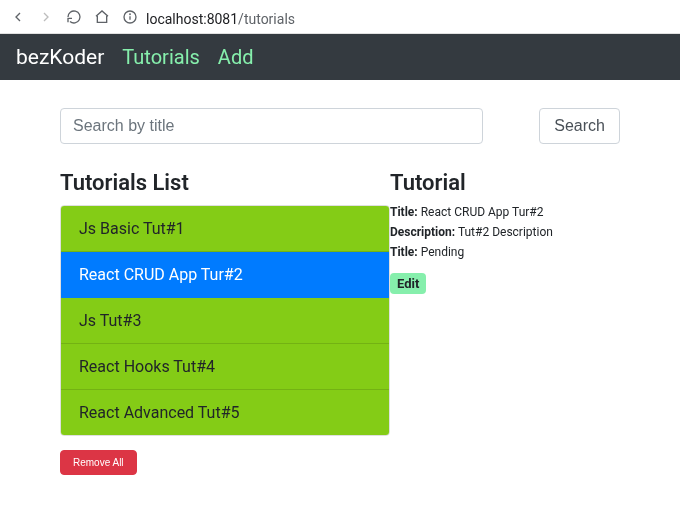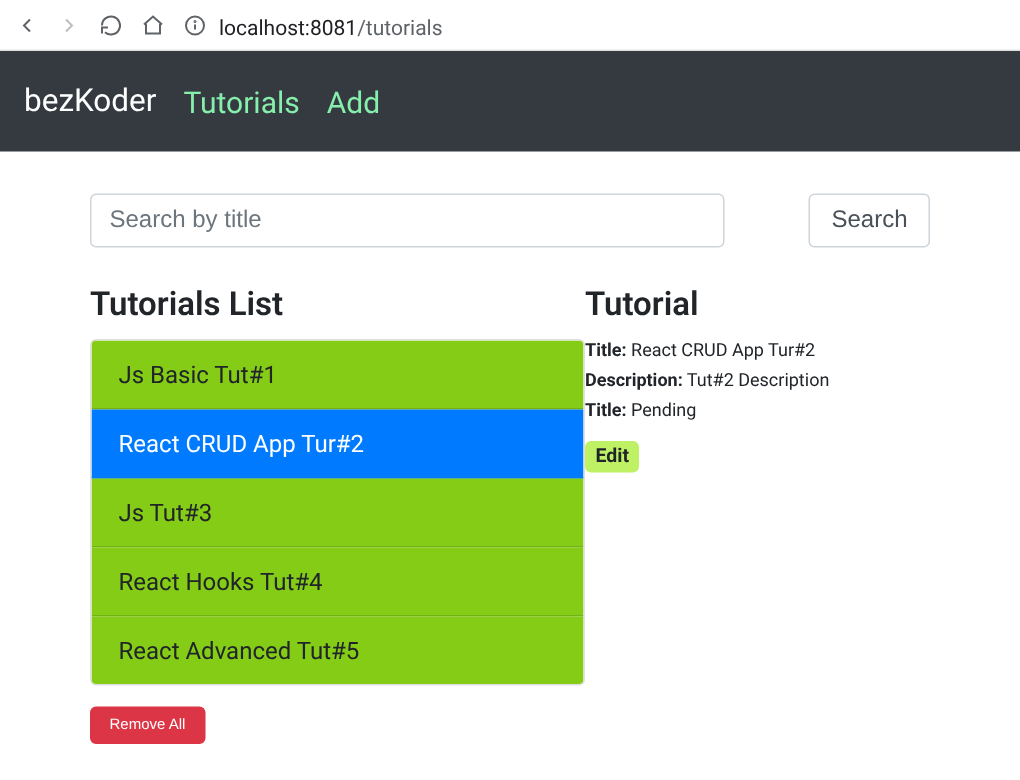--- a/index.html
+++ b/index.html
@@ -20,21 +20,21 @@
     color: #5f6368; cursor: default;
   }
   .br-icon svg { width: 16px; height: 16px; stroke: currentColor; fill: none; stroke-width: 2; }
   .url-area { display: flex; align-items: flex-end; gap: 6px; color: #5f6368; font-size: 14px; }
   .url-text { color: #202124; }
   .url-host { color: #202124; }
   .url-path { color: #5f6368; }
 
   
   .navbar {
-    background: #343a40; height: 67px; display: flex;
+    background: #343a40; height: 46px; display: flex;
     align-items: center; padding: 0 16px; gap: 18px;
   }
   .brand { color: #fff; font-size: 21px; font-weight: 400; }
   .nav-link { color: #86efac; font-size: 20px; cursor: pointer; }
 
   
   .container { padding: 28px 60px 20px 60px; }
 
   .search-row { display: flex; gap: 12px; margin-bottom: 26px; }
   .search-input {
@@ -66,21 +66,21 @@
   .btn-danger {
     margin-top: 14px; background: #dc3545; color: #fff;
     border: 1px solid #dc3545; padding: 6px 12px; border-radius: 4px;
     font-size: 10px; cursor: pointer;
   }
 
   .detail p { margin: 6px 0; font-size: 12px; }
   .detail strong { font-weight: 700; }
 
   .badge-warning {
-    display: inline-block; background: #bef264; color: #212529;
+    display: inline-block; background: #86efac; color: #212529;
     font-size: 13px; font-weight: 700; padding: 3px 7px;
     border-radius: 4px; margin-top: 8px; cursor: pointer;
   }
 </style>
 </head>
 <body>
 
 <div class="browser-bar">
   <span class="br-icon">
     <svg viewBox="0 0 24 24">

